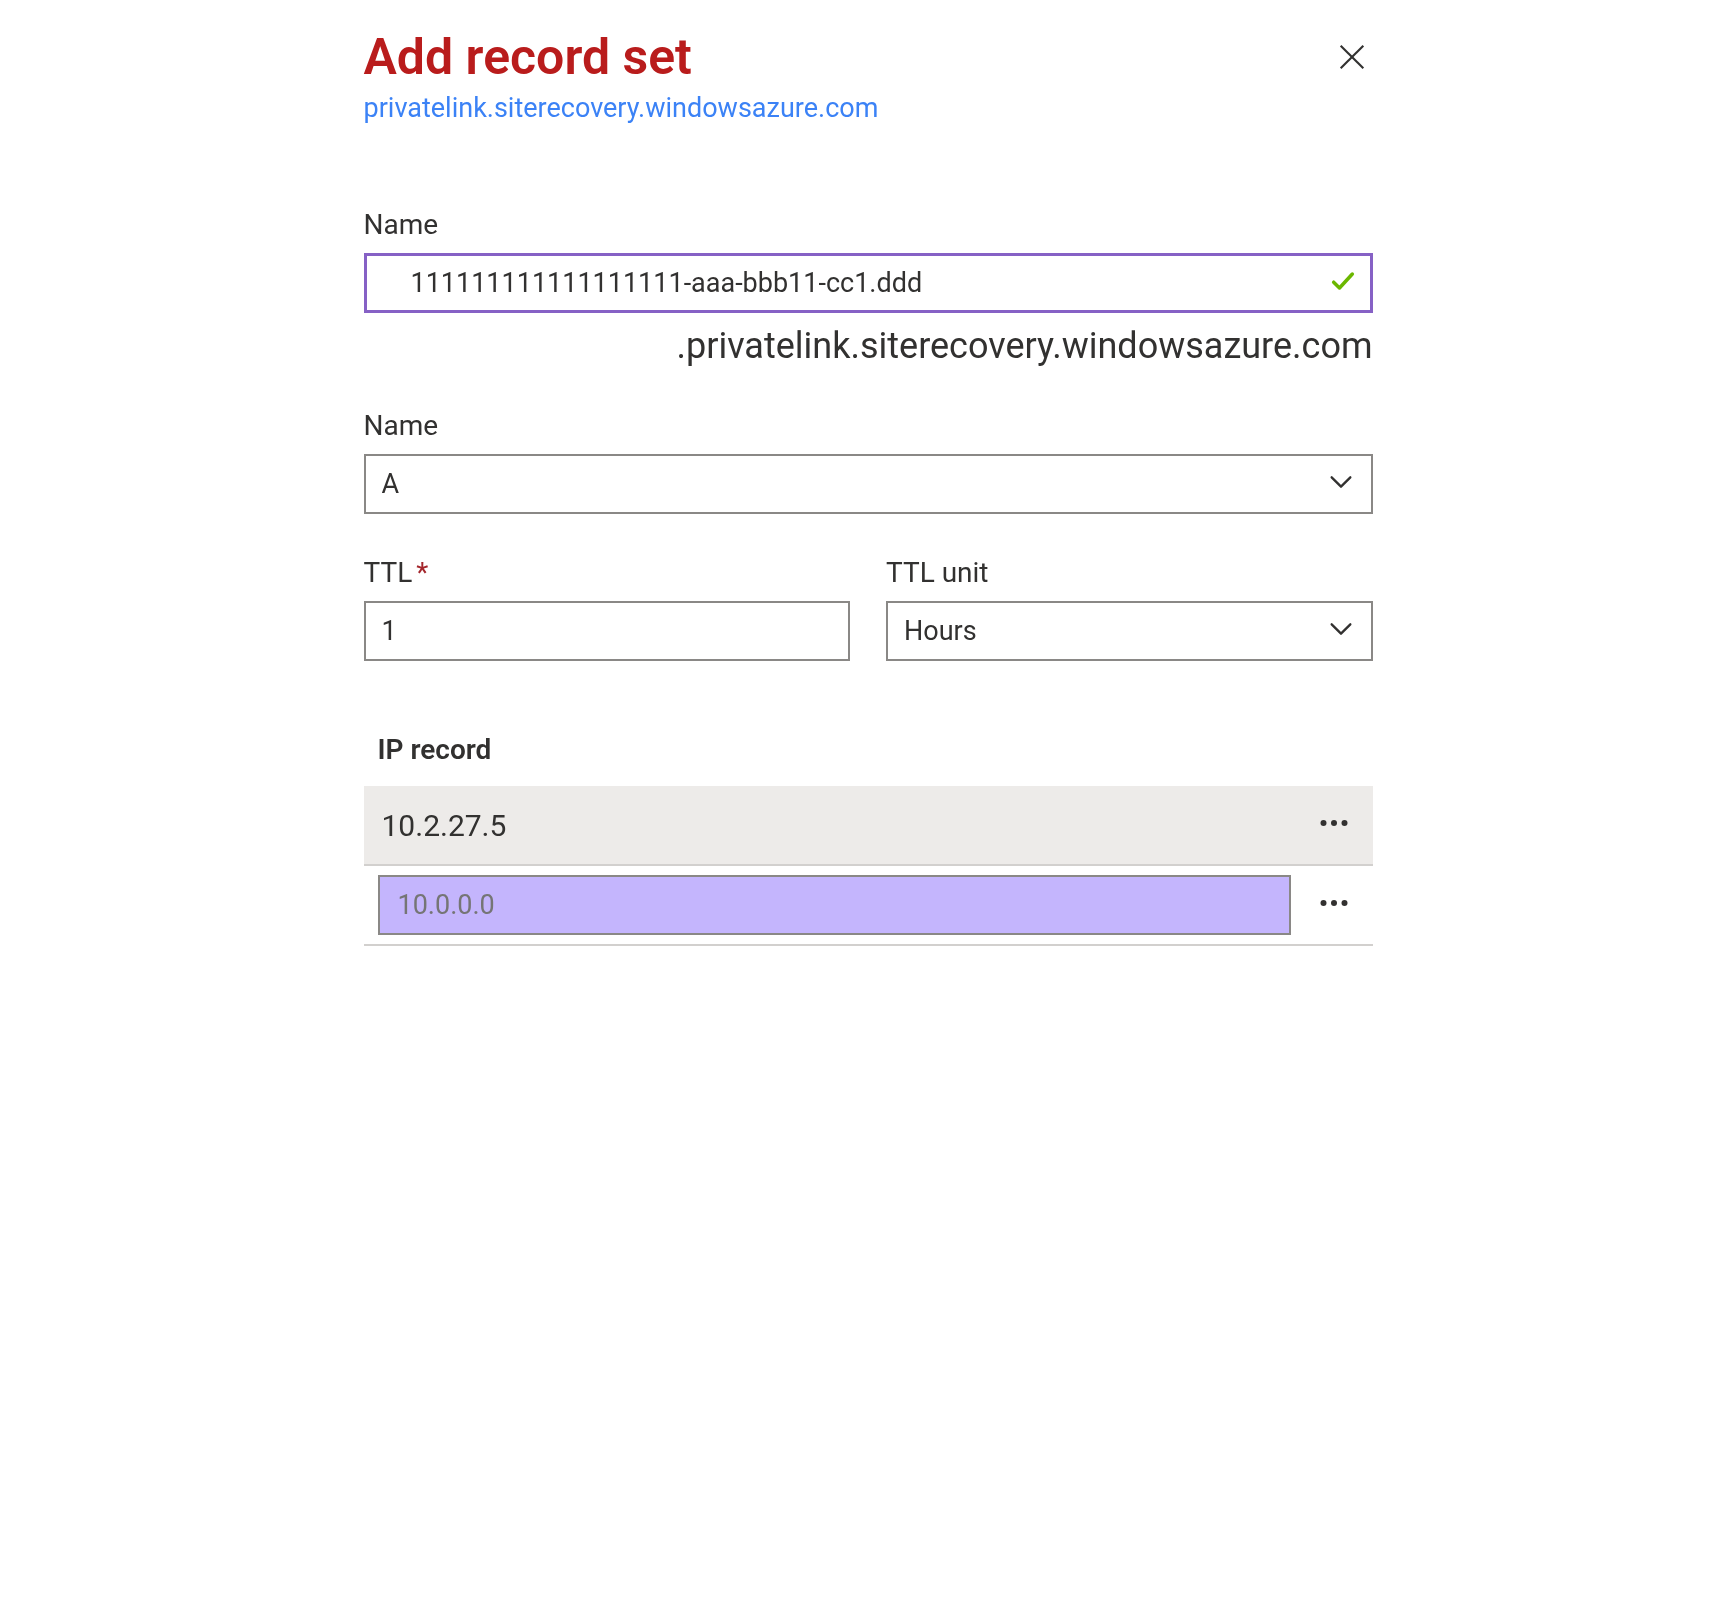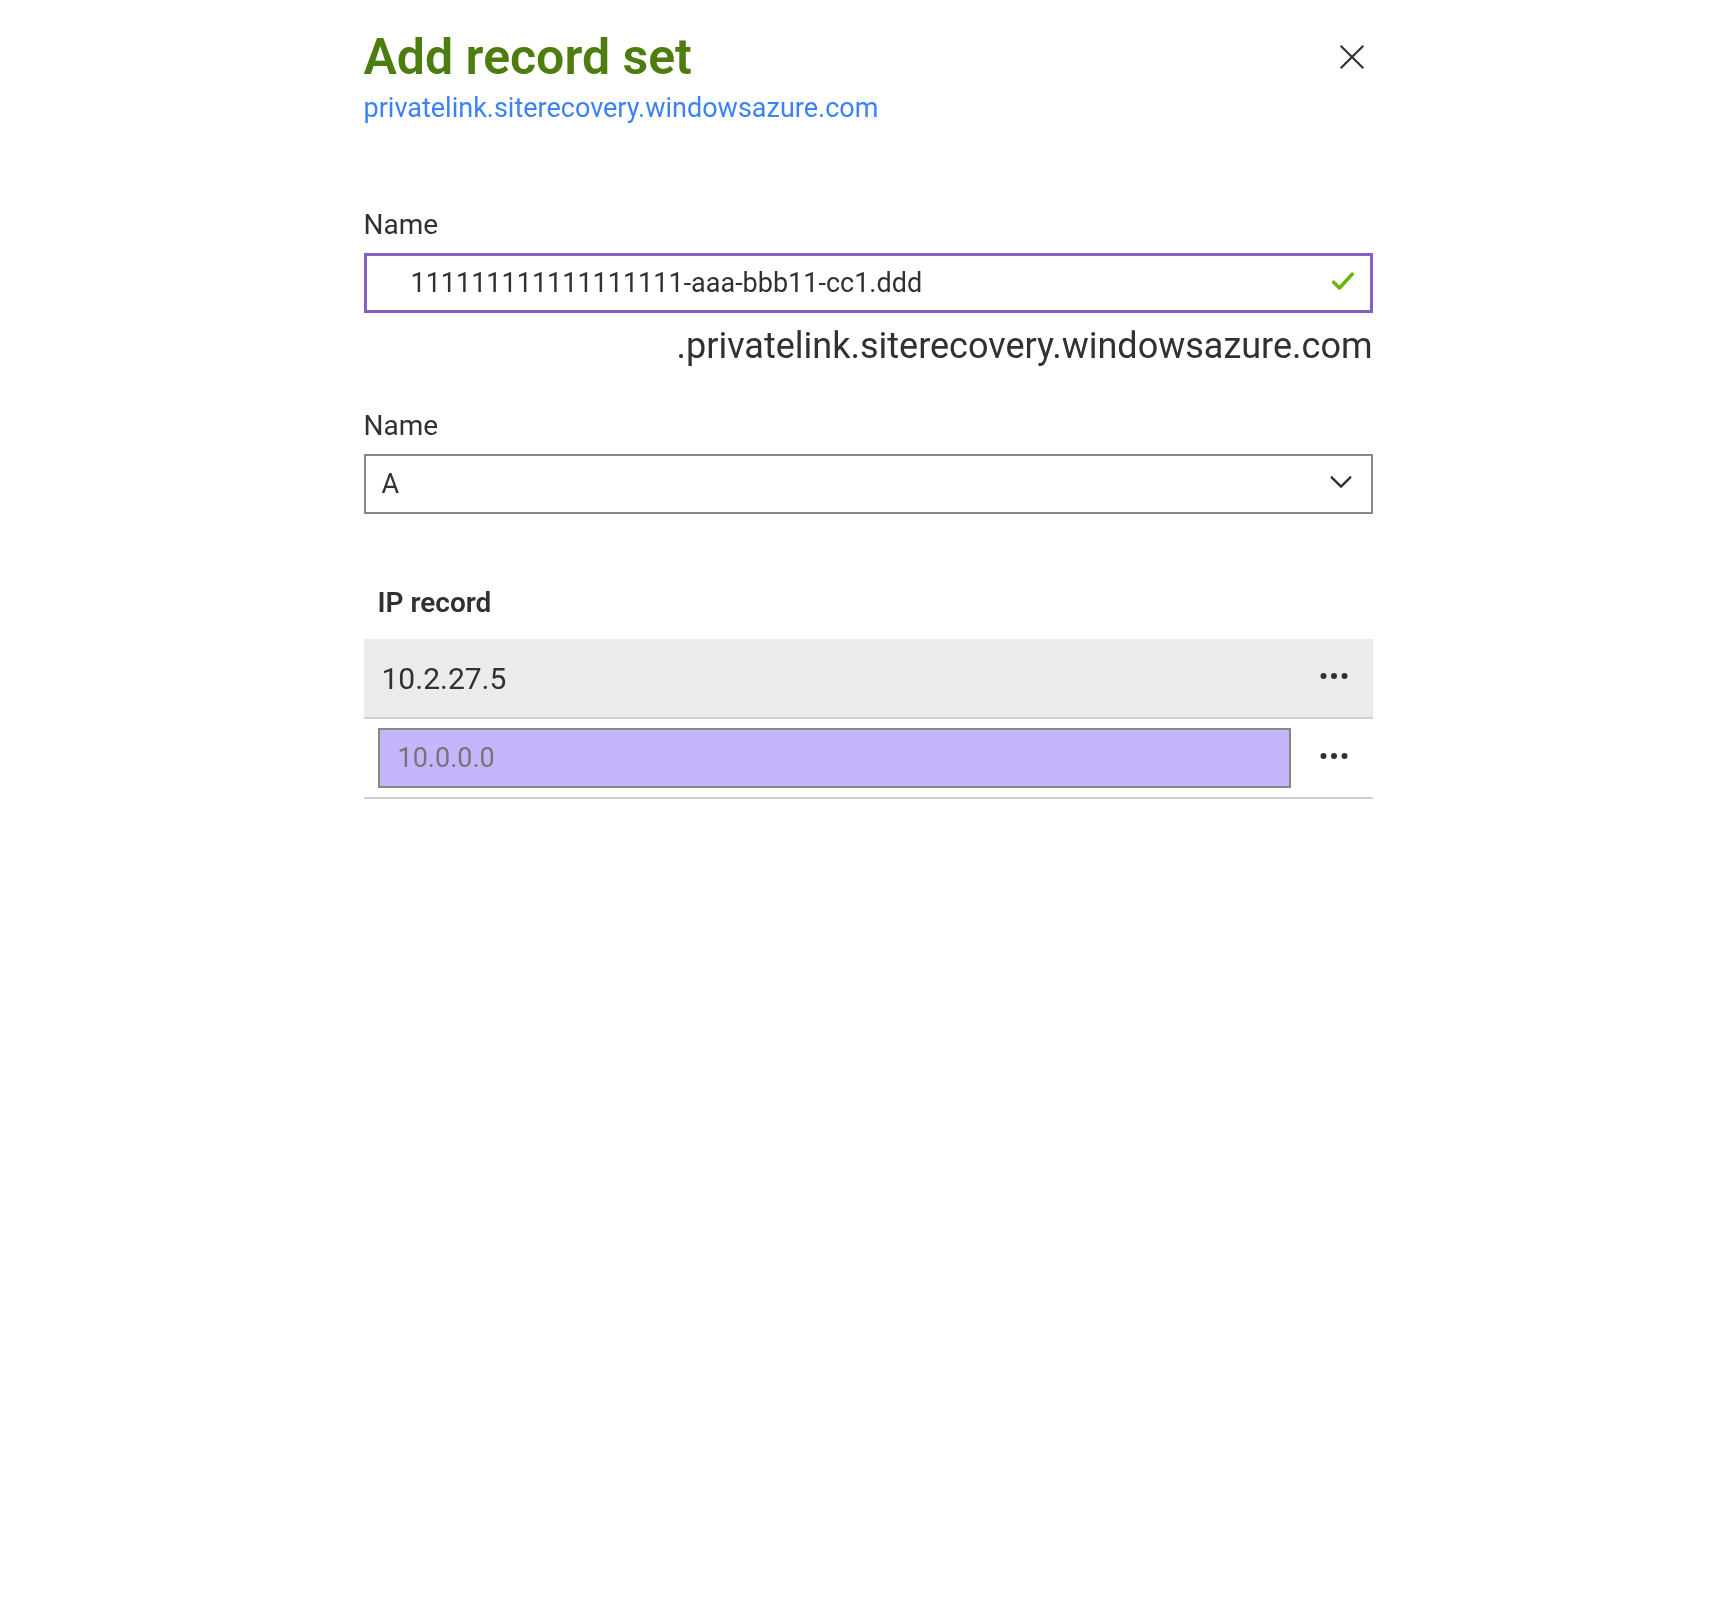--- a/index.html
+++ b/index.html
@@ -18,21 +18,21 @@
   .blade-header {
     display: flex;
     align-items: flex-start;
     justify-content: space-between;
   }
   .title-block { flex: 1; }
   h1.title {
     font-size: 50px;
     font-weight: 600;
     margin: 0 0 6px 0;
-    color: #4d7c0f;
+    color: #b91c1c;
   }
   .subtitle {
     font-size: 27px;
     color: #3b82f6;
     margin: 0;
   }
   .close-btn {
     margin-top: 10px;
     width: 42px;
     height: 42px;
@@ -195,20 +195,39 @@
     <div class="select-wrap">
       <input type="text" readonly="" class="select-input" value="A" style="">
       <span class="select-chevron">
         <svg viewBox="0 0 24 24" fill="none" stroke="currentColor" stroke-width="2" stroke-linecap="round" stroke-linejoin="round">
           <polyline points="4,8 12,16 20,8"></polyline>
         </svg>
       </span>
     </div>
   </div>
 
+  <div class="ttl-row">
+    <div class="ttl-col">
+      <label class="field-label">
+        <span>TTL</span><span class="required-star">*</span>
+      </label>
+      <input type="text" class="text-input ttl-input" value="1" style="">
+    </div>
+    <div class="ttl-col">
+      <label class="field-label">TTL unit</label>
+      <div class="select-wrap">
+        <input type="text" readonly="" class="select-input" value="Hours" style="">
+        <span class="select-chevron">
+          <svg viewBox="0 0 24 24" fill="none" stroke="currentColor" stroke-width="2" stroke-linecap="round" stroke-linejoin="round">
+            <polyline points="4,8 12,16 20,8"></polyline>
+          </svg>
+        </span>
+      </div>
+    </div>
+  </div>
 
   <div class="ip-section">
     <p class="ip-heading">IP record</p>
 
     <div class="ip-row existing">
       <div class="ip-cell">10.2.27.5</div>
       <div class="more-btn">
         <span>
           <svg viewBox="0 0 24 24" fill="currentColor">
             <circle cx="5" cy="12" r="2"></circle>

